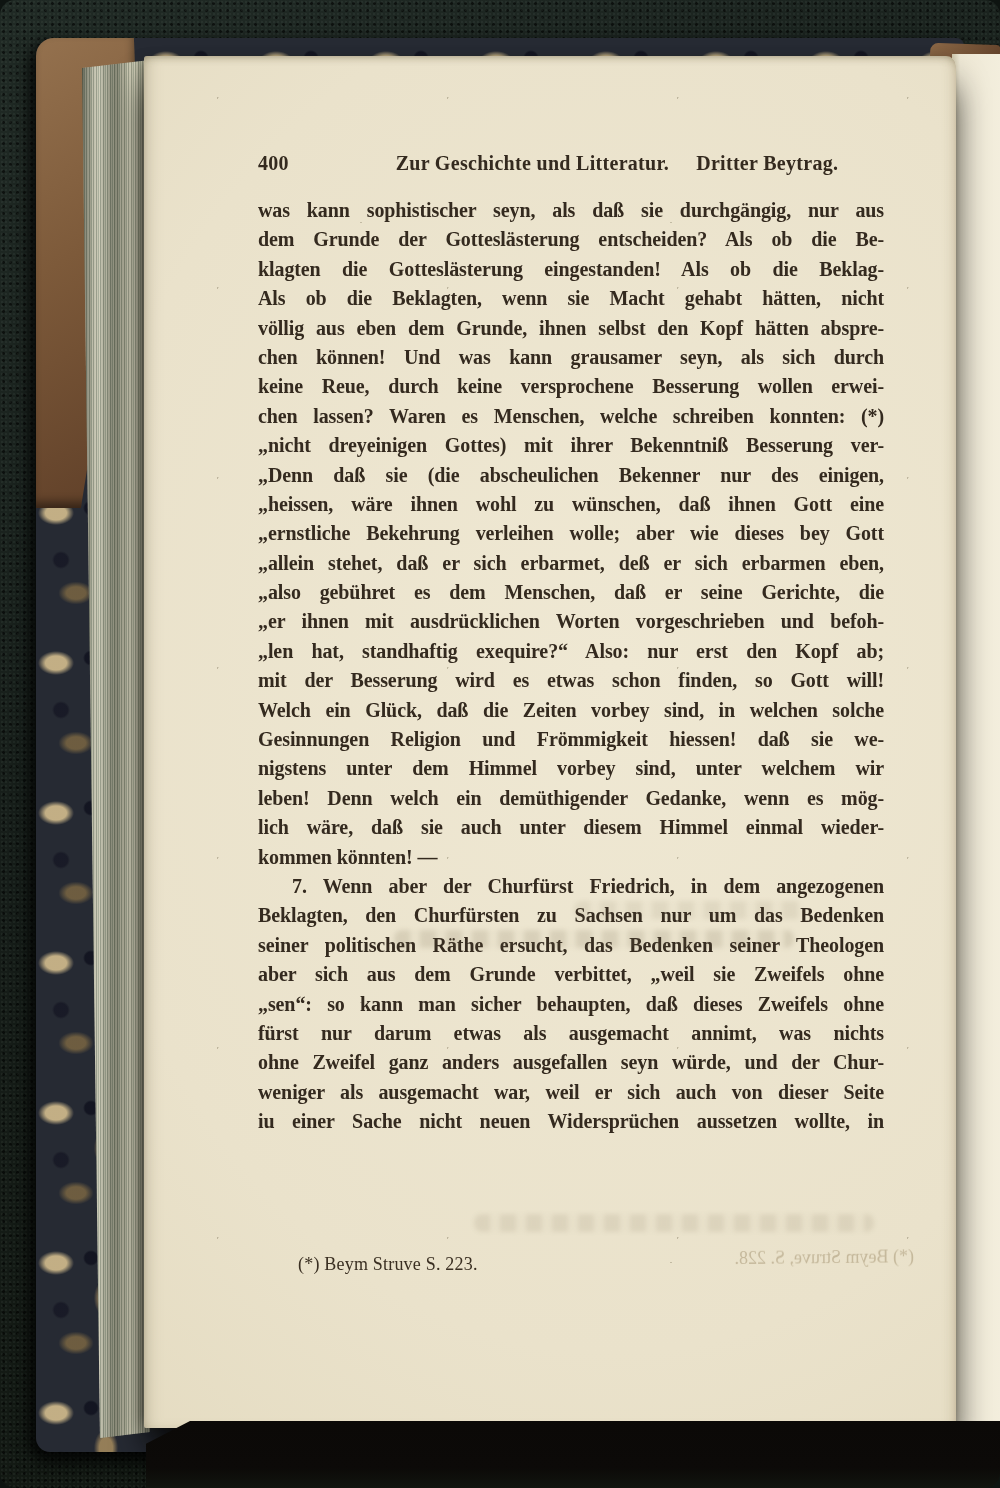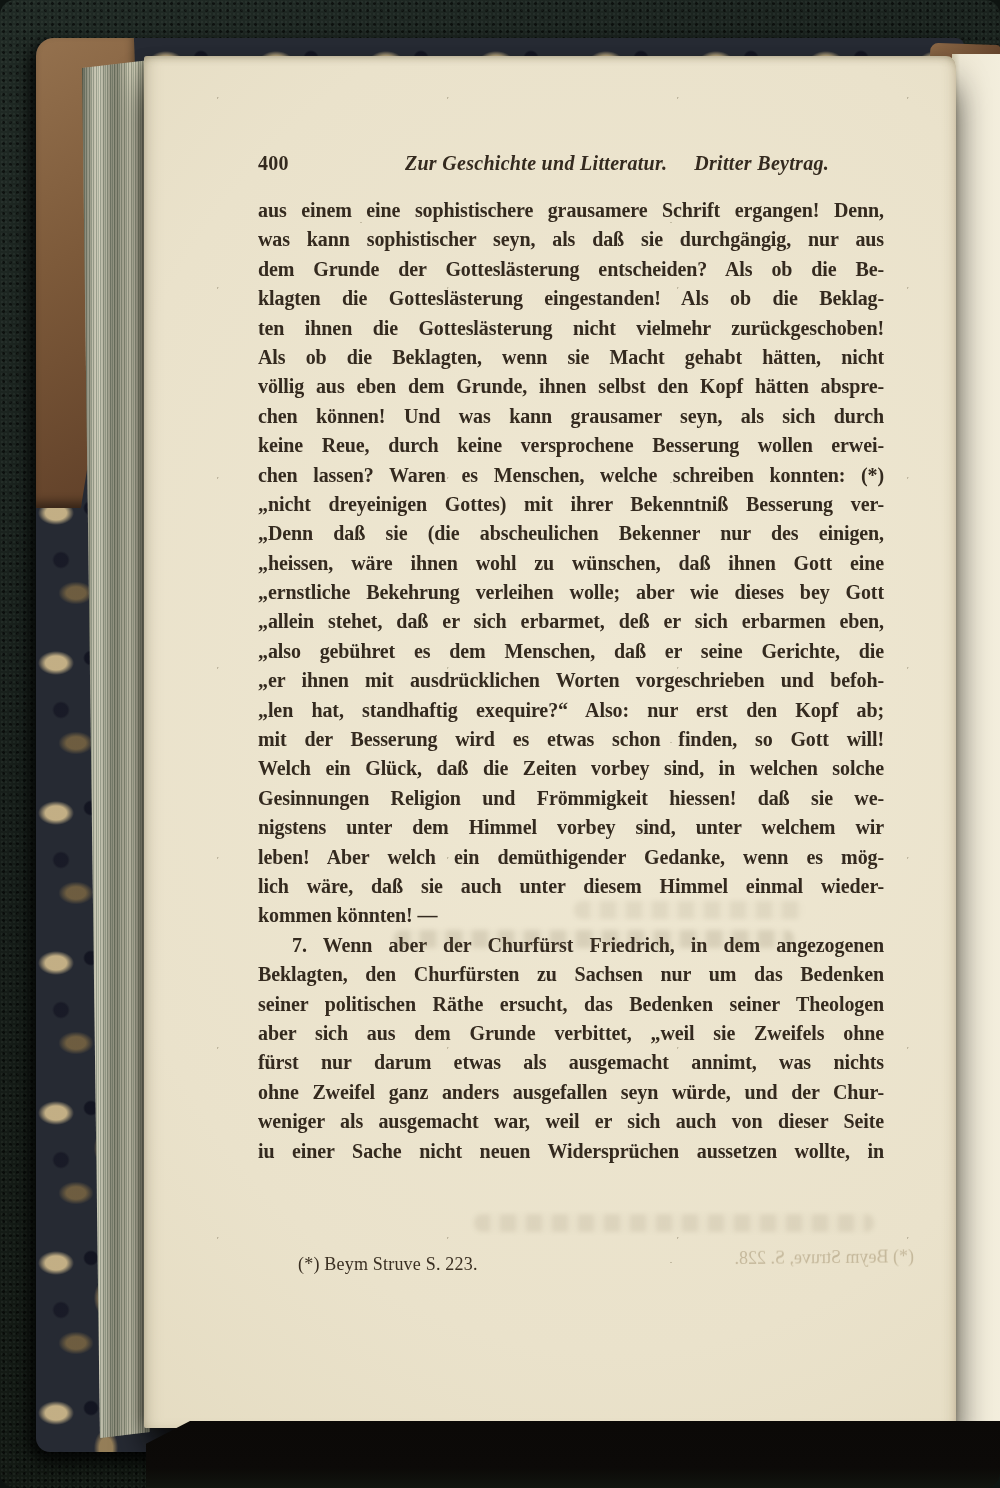--- a/index.html
+++ b/index.html
@@ -72,21 +72,21 @@
       inset -9px 0 14px -9px rgba(120,100,60,.38),
       inset 0 6px 8px -6px rgba(95,85,55,.5);
   }
   
   .textcol{
     position:absolute;left:114px;top:96px;width:626px;
     color:#342a1f;font-weight:700;
   }
   .header-row{display:flex;align-items:baseline;font-size:20px;letter-spacing:.3px;margin-bottom:16px;height:28px;}
   .pgnum{width:92px;}
-  .hgroup{flex:1;display:flex;justify-content:center;gap:27px;white-space:nowrap;font-style:italic;}
+  .hgroup{flex:1;display:flex;justify-content:center;gap:27px;white-space:nowrap;}
   .body-text{font-size:20px;line-height:29.4px;letter-spacing:-0.1px;}
   .bl{text-align:justify;text-align-last:justify;height:29.4px;overflow:visible;white-space:nowrap0;}
   .bl.para-end{text-align-last:left;}
   .bl.indent{text-indent:34px;}
   .footnote-area{position:absolute;left:114px;top:1190px;width:626px;height:60px;font-weight:400;}
   .footnote{position:absolute;left:40px;top:8px;font-size:18px;color:#3a2f22;letter-spacing:.2px;}
   .ghost{
     position:absolute;right:-30px;top:2px;width:340px;font-size:18px;color:#a08f6c;
     transform:scaleX(-1) rotate(.6deg);opacity:.5;filter:blur(.6px);white-space:nowrap;
   }
@@ -121,49 +121,48 @@
     <div class="textcol">
       <div class="header-row">
         <span class="pgnum">400</span>
         <span class="hgroup">
           <span>Zur Geschichte und Litteratur.</span>
           <span>Dritter Beytrag.</span>
         </span>
       </div>
 
       <div class="body-text">
-        <div class="bl">aus einem eine sophistischere grausamere Schrift ergangen! Denn,</div>
         <div class="bl">was kann sophistischer seyn, als daß sie durchgängig, nur aus</div>
         <div class="bl">dem Grunde der Gotteslästerung entscheiden? Als ob die Be-</div>
         <div class="bl">klagten die Gotteslästerung eingestanden! Als ob die Beklag-</div>
-        <div class="bl">ten ihnen die Gotteslästerung nicht vielmehr zurückgeschoben!</div>
         <div class="bl">Als ob die Beklagten, wenn sie Macht gehabt hätten, nicht</div>
         <div class="bl">völlig aus eben dem Grunde, ihnen selbst den Kopf hätten abspre-</div>
         <div class="bl">chen können! Und was kann grausamer seyn, als sich durch</div>
         <div class="bl">keine Reue, durch keine versprochene Besserung wollen erwei-</div>
         <div class="bl">chen lassen? Waren es Menschen, welche schreiben konnten: (*)</div>
         <div class="bl">„nicht dreyeinigen Gottes) mit ihrer Bekenntniß Besserung ver-</div>
         <div class="bl">„Denn daß sie (die abscheulichen Bekenner nur des einigen,</div>
         <div class="bl">„heissen, wäre ihnen wohl zu wünschen, daß ihnen Gott eine</div>
         <div class="bl">„ernstliche Bekehrung verleihen wolle; aber wie dieses bey Gott</div>
         <div class="bl">„allein stehet, daß er sich erbarmet, deß er sich erbarmen eben,</div>
         <div class="bl">„also gebühret es dem Menschen, daß er seine Gerichte, die</div>
         <div class="bl">„er ihnen mit ausdrücklichen Worten vorgeschrieben und befoh-</div>
         <div class="bl">„len hat, standhaftig exequire?“ Also: nur erst den Kopf ab;</div>
         <div class="bl">mit der Besserung wird es etwas schon finden, so Gott will!</div>
         <div class="bl">Welch ein Glück, daß die Zeiten vorbey sind, in welchen solche</div>
         <div class="bl">Gesinnungen Religion und Frömmigkeit hiessen! daß sie we-</div>
         <div class="bl">nigstens unter dem Himmel vorbey sind, unter welchem wir</div>
-        <div class="bl">leben! Aber welch ein demüthigender Gedanke, wenn es mög-</div>
+        <div class="bl">leben! Denn welch ein demüthigender Gedanke, wenn es mög-</div>
         <div class="bl">lich wäre, daß sie auch unter diesem Himmel einmal wieder-</div>
         <div class="bl para-end">kommen könnten! —</div>
         <div class="bl indent">7. Wenn aber der Churfürst Friedrich, in dem angezogenen</div>
         <div class="bl">Beklagten, den Churfürsten zu Sachsen nur um das Bedenken</div>
         <div class="bl">seiner politischen Räthe ersucht, das Bedenken seiner Theologen</div>
         <div class="bl">aber sich aus dem Grunde verbittet, „weil sie Zweifels ohne</div>
+        <div class="bl">„sen“: so kann man sicher behaupten, daß dieses Zweifels ohne</div>
         <div class="bl">fürst nur darum etwas als ausgemacht annimt, was nichts</div>
         <div class="bl">ohne Zweifel ganz anders ausgefallen seyn würde, und der Chur-</div>
         <div class="bl">weniger als ausgemacht war, weil er sich auch von dieser Seite</div>
         <div class="bl">iu einer Sache nicht neuen Widersprüchen aussetzen wollte, in</div>
       </div>
     </div>
 
     <div class="smudge s1"></div>
     <div class="smudge s2"></div>
     <div class="smudge s3"></div>

